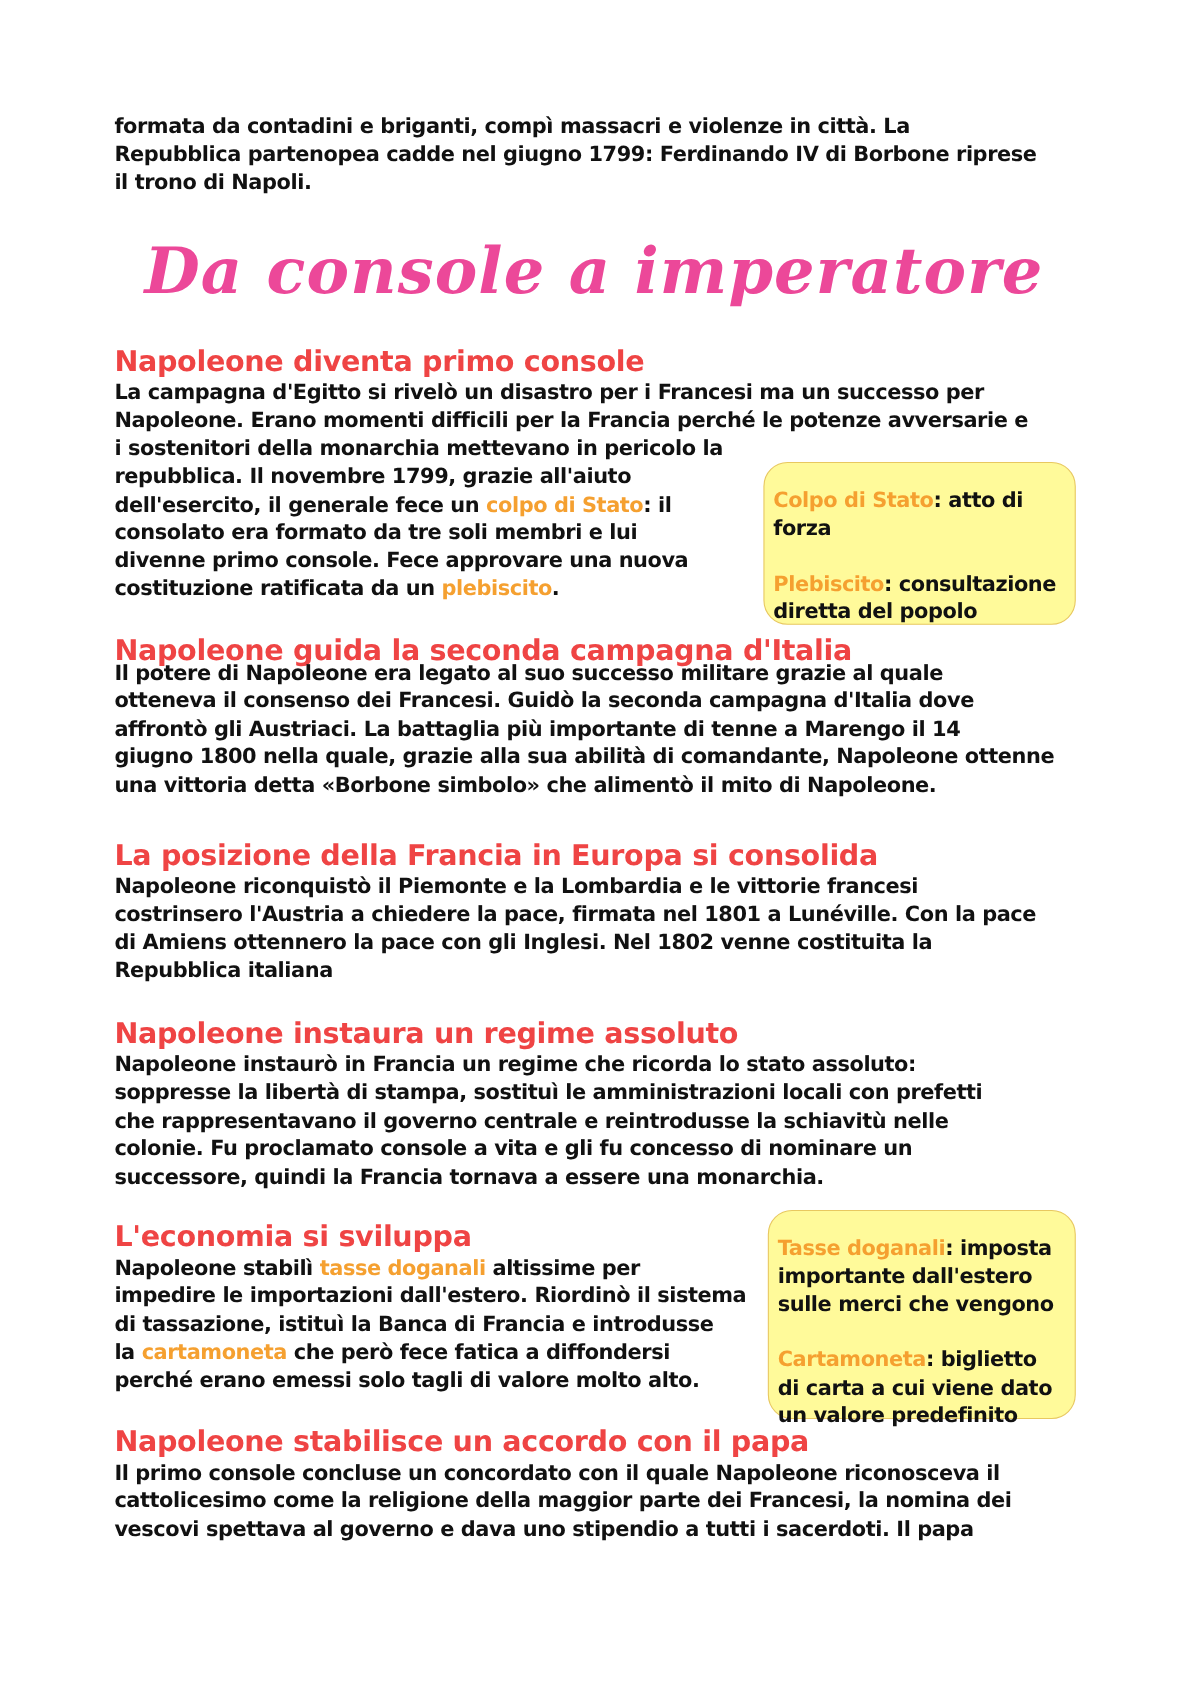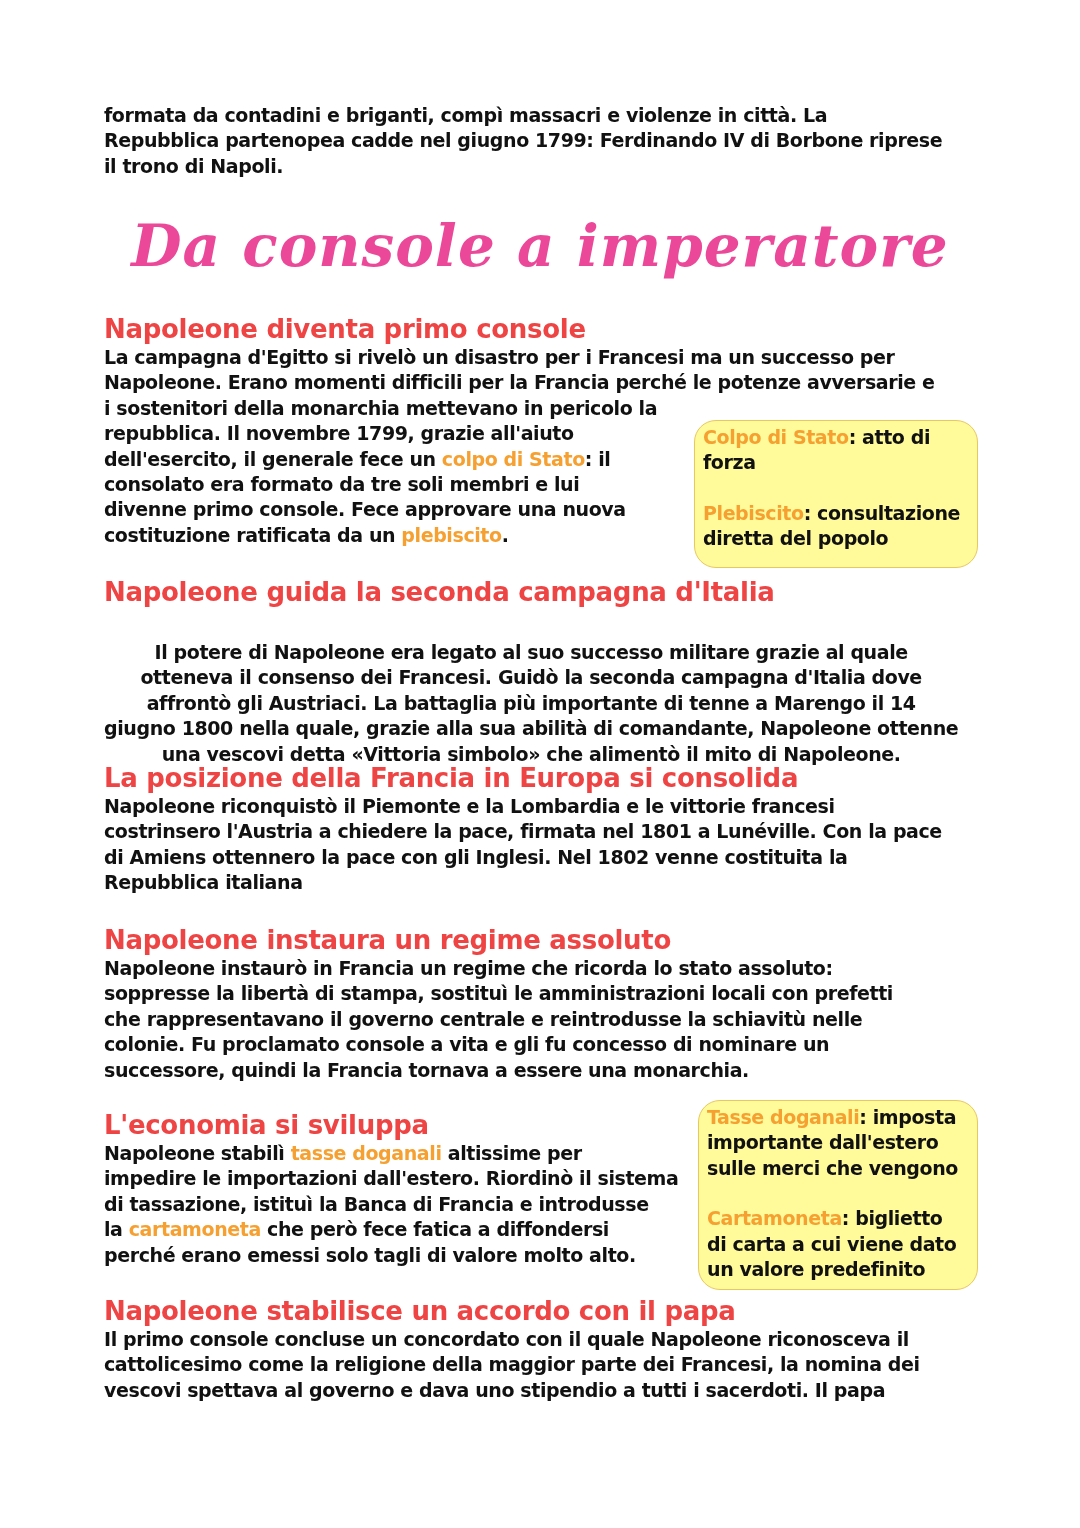--- a/index.html
+++ b/index.html
@@ -51,21 +51,21 @@
       font-weight: bold;
       color: #ef4444;
       letter-spacing: -0.3px;
       margin: 0;
     }
     .gloss {
       position: absolute;
       background: #fffa9a;
       border: 1.5px solid #e8c860;
       border-radius: 22px;
-      padding: 4px 8px 6px 8px;
+      padding: 22px 8px 6px 8px;
       font-size: 19px;
       line-height: 25.4px;
       font-weight: bold;
       letter-spacing: -0.4px;
       box-sizing: border-box;
     }
     .gloss .term { color: #f5a030; }
     .gloss .gap { height: 25px; }
     .line { display: block; white-space: nowrap; }
   </style>
@@ -96,26 +96,26 @@
 
   <div class="gloss" style="left:694px; top:420px; width:284px; height:148px;">
     <span class="line"><span class="term">Colpo di Stato</span><span>: atto di</span></span>
     <span class="line">forza</span>
     <div class="gap"></div>
     <span class="line"><span class="term">Plebiscito</span><span>: consultazione</span></span>
     <span class="line">diretta del popolo</span>
   </div>
 
   <h2 class="heading" style="top:577px;">Napoleone guida la seconda campagna d'Italia</h2>
-  <p class="para" style="top:640px;text-align:center;">
+  <p class="para" style="top:600px;">
     <span class="line">Il potere di Napoleone era legato al suo successo militare grazie al quale</span>
     <span class="line">otteneva il consenso dei Francesi. Guidò la seconda campagna d'Italia dove</span>
     <span class="line">affrontò gli Austriaci. La battaglia più importante di tenne a Marengo il 14</span>
     <span class="line">giugno 1800 nella quale, grazie alla sua abilità di comandante, Napoleone ottenne</span>
-    <span class="line">una vescovi detta «Vittoria simbolo» che alimentò il mito di Napoleone.</span>
+    <span class="line">una vittoria detta «Borbone simbolo» che alimentò il mito di Napoleone.</span>
   </p>
 
   <h2 class="heading" style="top:763px;">La posizione della Francia in Europa si consolida</h2>
   <p class="para" style="top:794px;">
     <span class="line">Napoleone riconquistò il Piemonte e la Lombardia e le vittorie francesi</span>
     <span class="line">costrinsero l'Austria a chiedere la pace, firmata nel 1801 a Lunéville. Con la pace</span>
     <span class="line">di Amiens ottennero la pace con gli Inglesi. Nel 1802 venne costituita la</span>
     <span class="line">Repubblica italiana</span>
   </p>
 

